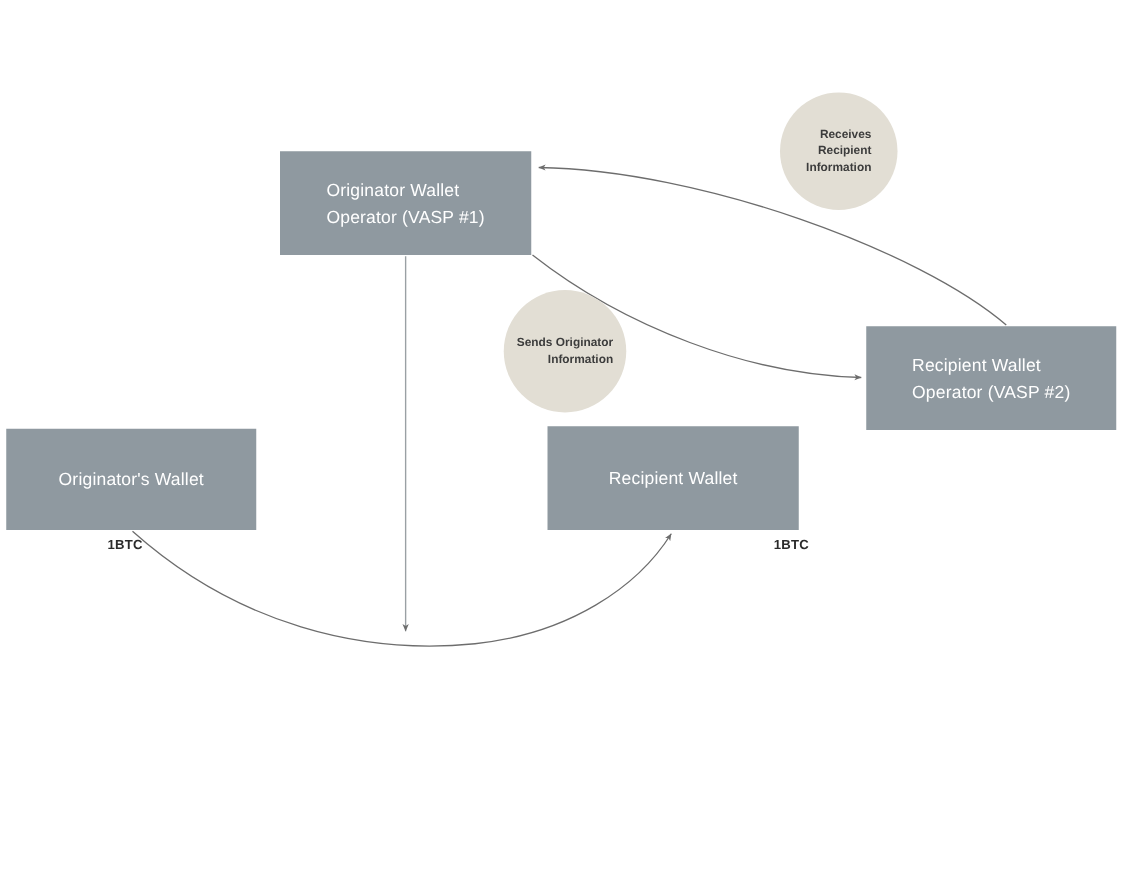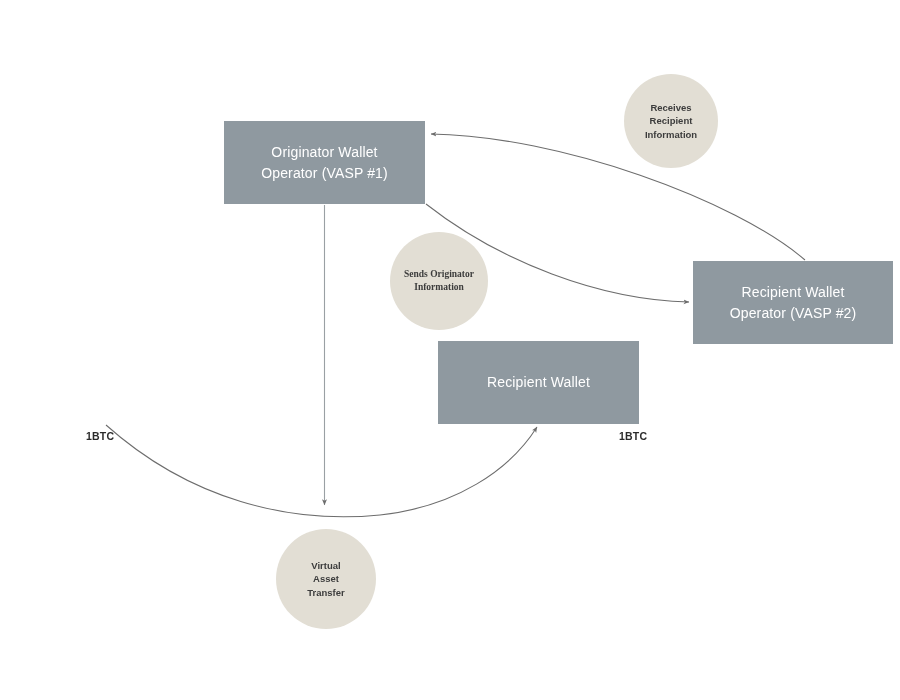--- a/index.html
+++ b/index.html
@@ -25,39 +25,39 @@
     width: 900px;
     height: 700px;
     pointer-events: none;
   }
   .node-box {
     position: absolute;
     background: #8f99a0;
     display: flex;
     align-items: center;
     justify-content: center;
-    text-align: center;
+    text-align: left;
     color: #ffffff;
     font-size: 13.5px;
     line-height: 1.45;
     font-weight: 400;
     letter-spacing: 0.15px;
     box-sizing: border-box;
   }
   .node-box.large-label {
     font-size: 14px;
   }
   .node-circle {
     position: absolute;
     background: #e2ded4;
     border-radius: 50%;
     display: flex;
     align-items: center;
     justify-content: center;
-    text-align: center;
+    text-align: right;
     color: #3c3c3c;
     font-size: 9.5px;
     line-height: 1.42;
     font-weight: 600;
     box-sizing: border-box;
   }
   .edge-label {
     position: absolute;
     color: #2b2b2b;
     font-size: 10.5px;
@@ -95,40 +95,38 @@
   <div class="node-box large-label" style="left:224px; top:121px; width:201px; height:83px;">
     <span>Originator Wallet
 Operator (VASP #1)</span>
   </div>
 
   <div class="node-box large-label" style="left:693px; top:261px; width:200px; height:83px;">
     <span>Recipient Wallet
 Operator (VASP #2)</span>
   </div>
 
+  <div class="node-box large-label" style="left:5px; top:343px; width:200px; height:81px;">
+    <span>Originator's Wallet</span>
+  </div>
 
   <div class="node-box large-label" style="left:438px; top:341px; width:201px; height:83px;">
     <span>Recipient Wallet</span>
   </div>
 
   <div class="node-circle" style="left:624px; top:74px; width:94px; height:94px;">
     <span>Receives
 Recipient
 Information</span>
   </div>
 
 
-  <div class="node-circle" style="left:390px; top:232px; width:98px; height:98px;font-family:Liberation Serif, serif;">
+  <div class="node-circle" style="left:403px; top:232px; width:98px; height:98px;">
     <span>Sends Originator
 Information</span>
   </div>
 
-  <div class="node-circle" style="left:276px; top:529px; width:100px; height:100px;">
-    <span>Virtual
-Asset
-Transfer</span>
-  </div>
 
   <div class="edge-label" style="left:38px; top:430px;">1BTC</div>
 
   <div class="edge-label" style="left:571px; top:430px;">1BTC</div>
 
 </div>
 
 </body></html>

